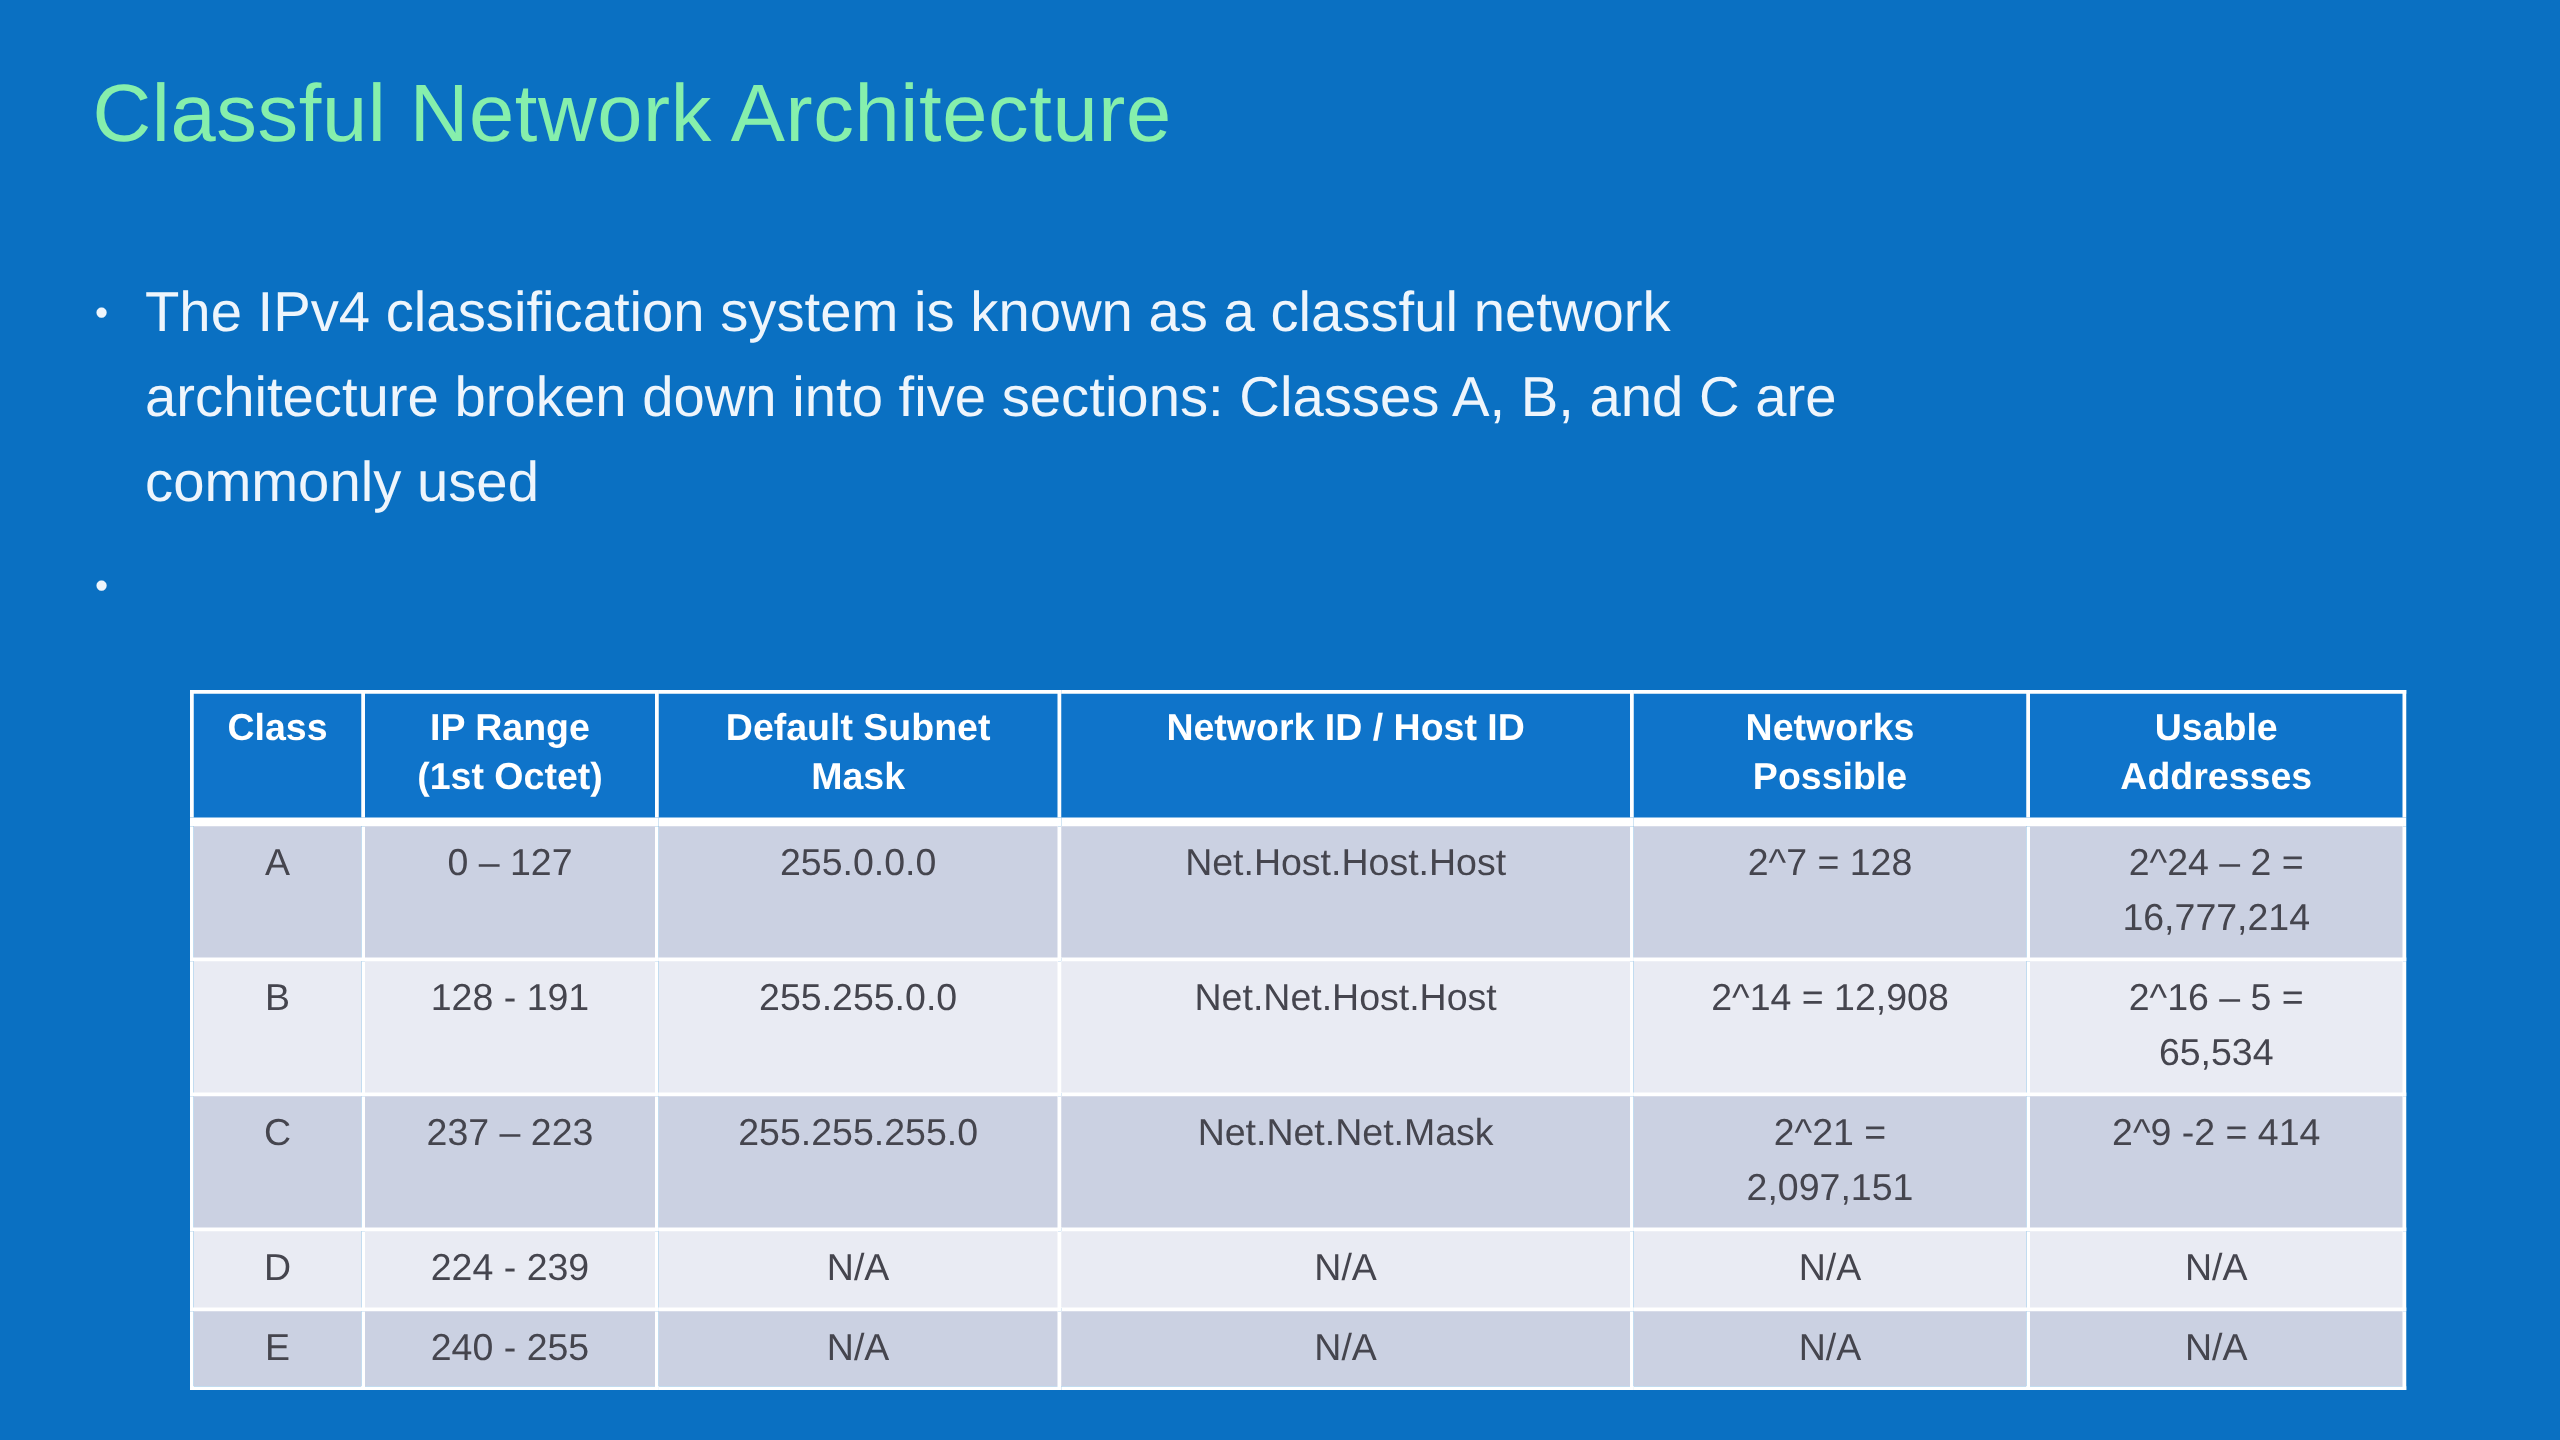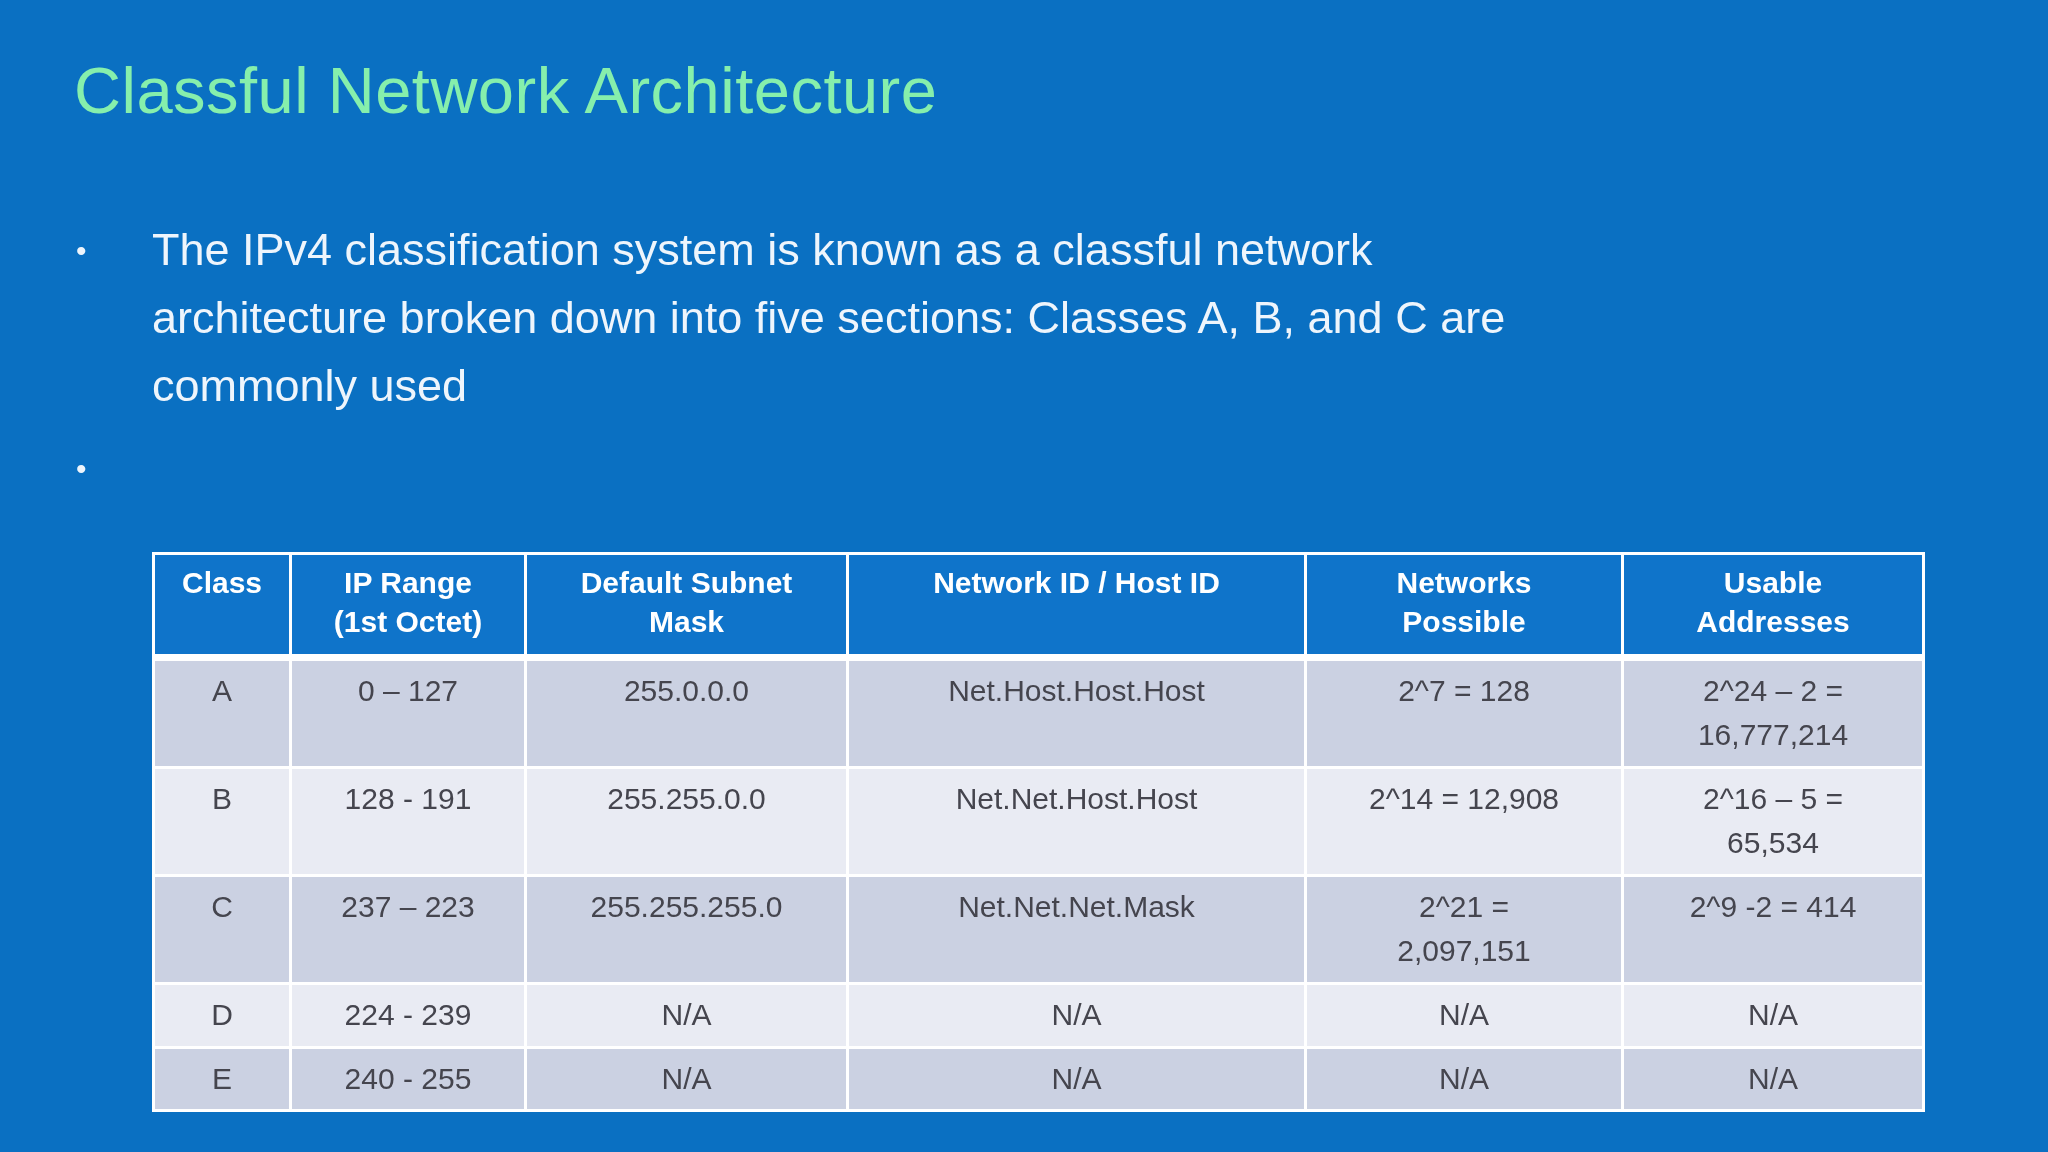--- a/index.html
+++ b/index.html
@@ -21,21 +21,21 @@
   .bullets { position: absolute; left: 76px; top: 216px; width: 1860px; }
   .bullet {
     display: flex; align-items: flex-start;
     margin-bottom: 14px;
     color: #eef5fc; font-size: 45px; font-weight: 300; line-height: 68px;
   }
   .bullet .dot {
     flex: none; width: 40px;
     font-size: 30px; line-height: 70px;
   }
-  .bullet .btext { white-space: pre-line; margin-left: 36px; }
+  .bullet .btext { white-space: pre-line; }
 
   table.classes {
     position: absolute; left: 152px; top: 552px;
     width: 1770px;
     border-collapse: collapse; table-layout: fixed;
   }
   .classes th, .classes td {
     border: 3px solid #ffffff;
     vertical-align: top;
     padding: 8px 15px;

